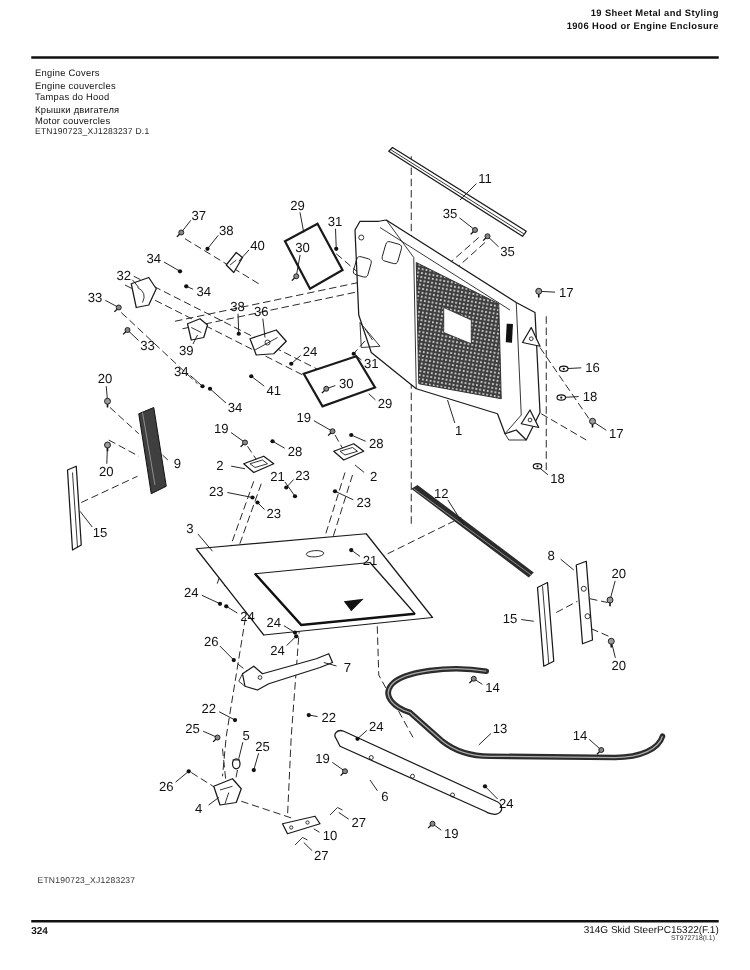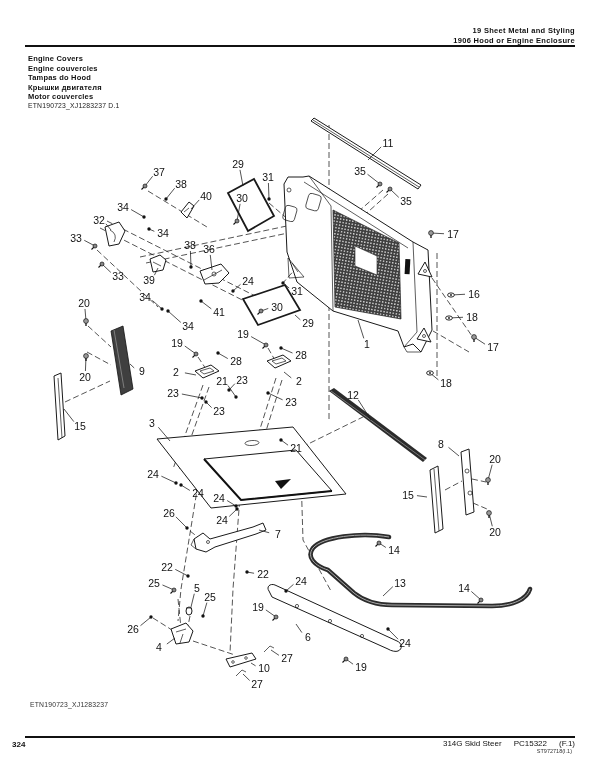--- a/index.html
+++ b/index.html
@@ -1,26 +1,26 @@
 <!DOCTYPE html>
 <html><head>
 <meta charset="utf-8">
 <style>
   html,body{margin:0;padding:0;background:#ffffff;}
   body{width:600px;height:776px;position:relative;font-family:"Liberation Sans","DejaVu Sans",sans-serif;color:#111;overflow:hidden;}
   .abs{position:absolute;}
-  .hdr{top:26px;right:25px;text-align:right;font-size:7.5px;font-weight:bold;line-height:10px;letter-spacing:.3px;}
+  .hdr{top:6px;right:25px;text-align:right;font-size:7.5px;font-weight:bold;line-height:10px;letter-spacing:.3px;}
   .rule-top{top:45px;left:25px;right:25px;height:2px;background:#111;}
-  .titleblock{top:54px;left:28px;font-size:7.5px;font-weight:bold;line-height:9.6px;letter-spacing:.2px;}
+  .titleblock{top:54px;left:28px;font-size:7.5px;font-weight:normal;line-height:9.6px;letter-spacing:.2px;}
   .drawid{top:102px;left:28px;font-size:6.8px;color:#222;letter-spacing:.2px;}
   .caption{top:701px;left:30px;font-size:6.8px;color:#333;letter-spacing:.2px;}
   .rule-bot{top:736px;left:25px;right:25px;height:1.5px;background:#111;}
-  .pageno{top:740px;left:12px;font-size:8px;font-weight:bold;}
+  .pageno{top:740px;left:25px;font-size:8px;font-weight:bold;}
   .fright{top:739px;right:25px;font-size:8px;text-align:right;}
-  .fright span{margin-left:12px;}
+  .fright span{}
   .stamp{top:748px;right:28px;font-size:5.5px;color:#333;}
   svg{position:absolute;top:0;left:0;}
   .ln{stroke:#1a1a1a;stroke-width:1;fill:#fff;stroke-linejoin:round;}
   .thin{stroke:#1a1a1a;stroke-width:.7;fill:none;}
   .dash{stroke:#2a2a2a;stroke-width:.8;fill:none;stroke-dasharray:6 3;}
   .callout-txt{font-family:"Liberation Sans","DejaVu Sans",sans-serif;font-size:10.5px;fill:#111;}
 </style>
 </head>
 <body>
 

